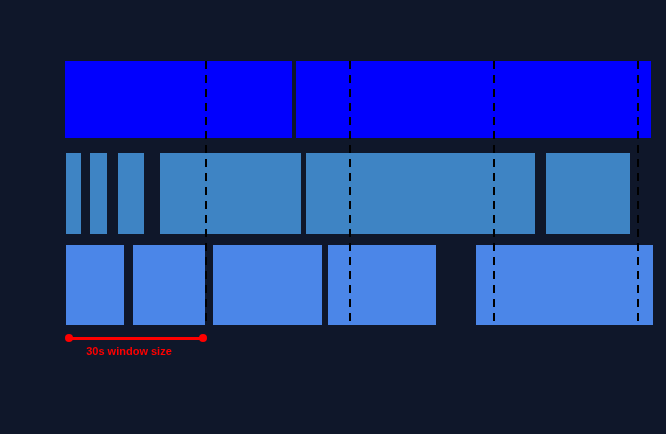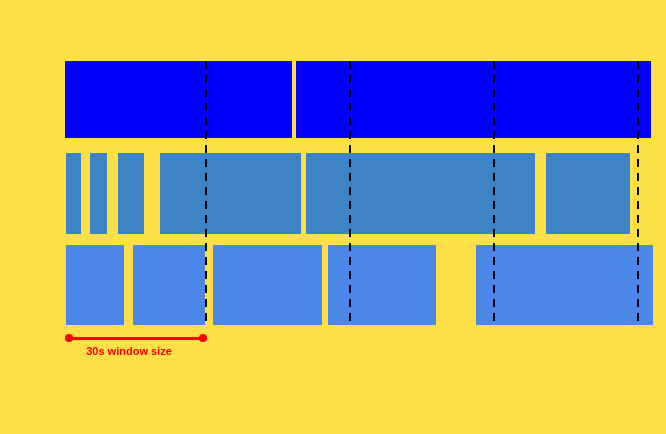--- a/index.html
+++ b/index.html
@@ -4,21 +4,21 @@
 <style>
   html, body {
     margin: 0;
     padding: 0;
     background: #ffffff;
   }
   .canvas {
     position: relative;
     width: 666px;
     height: 434px;
-    background: #fde047;
+    background: #0f172a;
     overflow: hidden;
     font-family: "Liberation Sans", sans-serif;
   }
   .bar-segment {
     position: absolute;
   }
   .boundary {
     position: absolute;
     width: 2.5px;
     background: repeating-linear-gradient(

